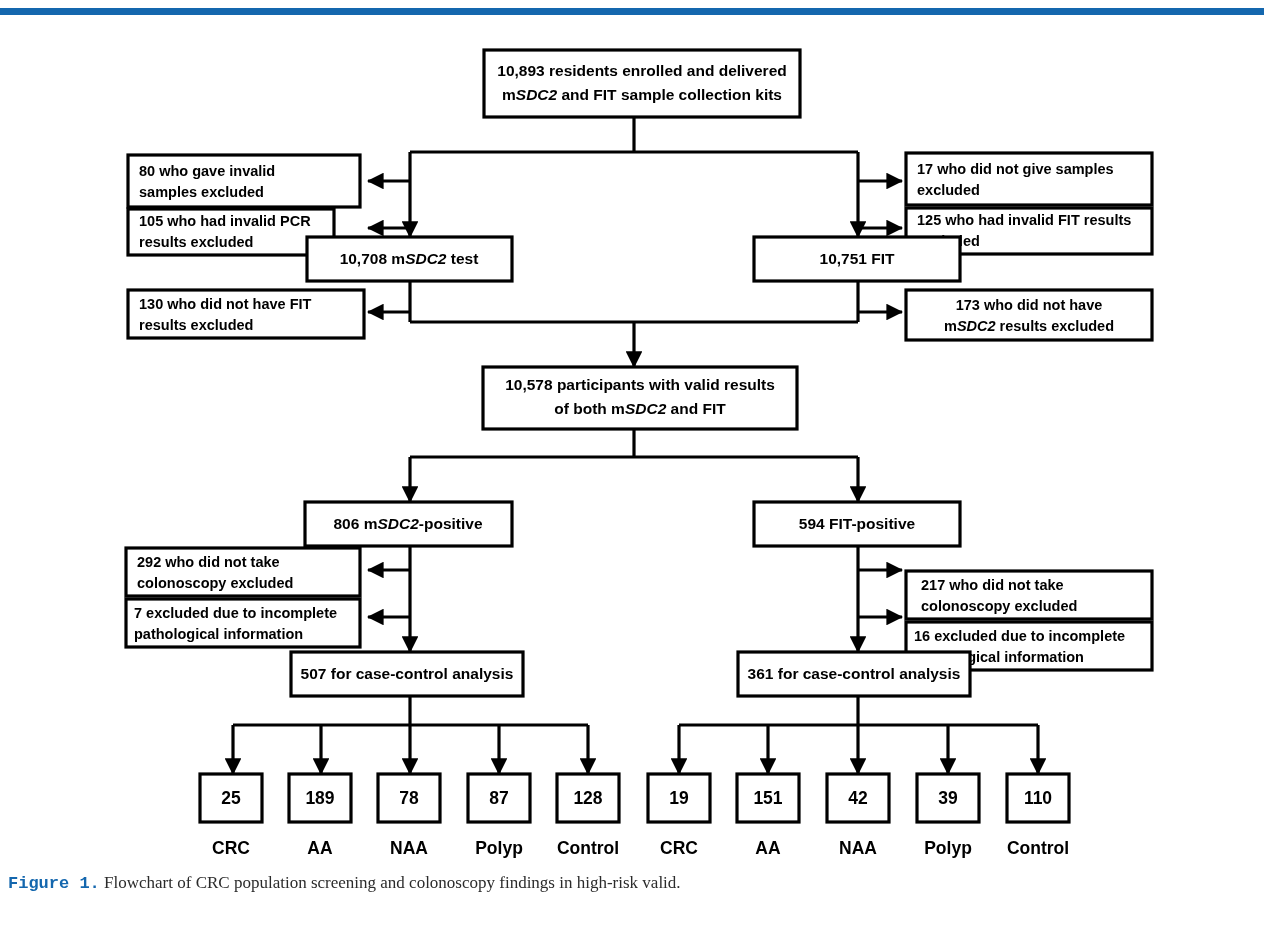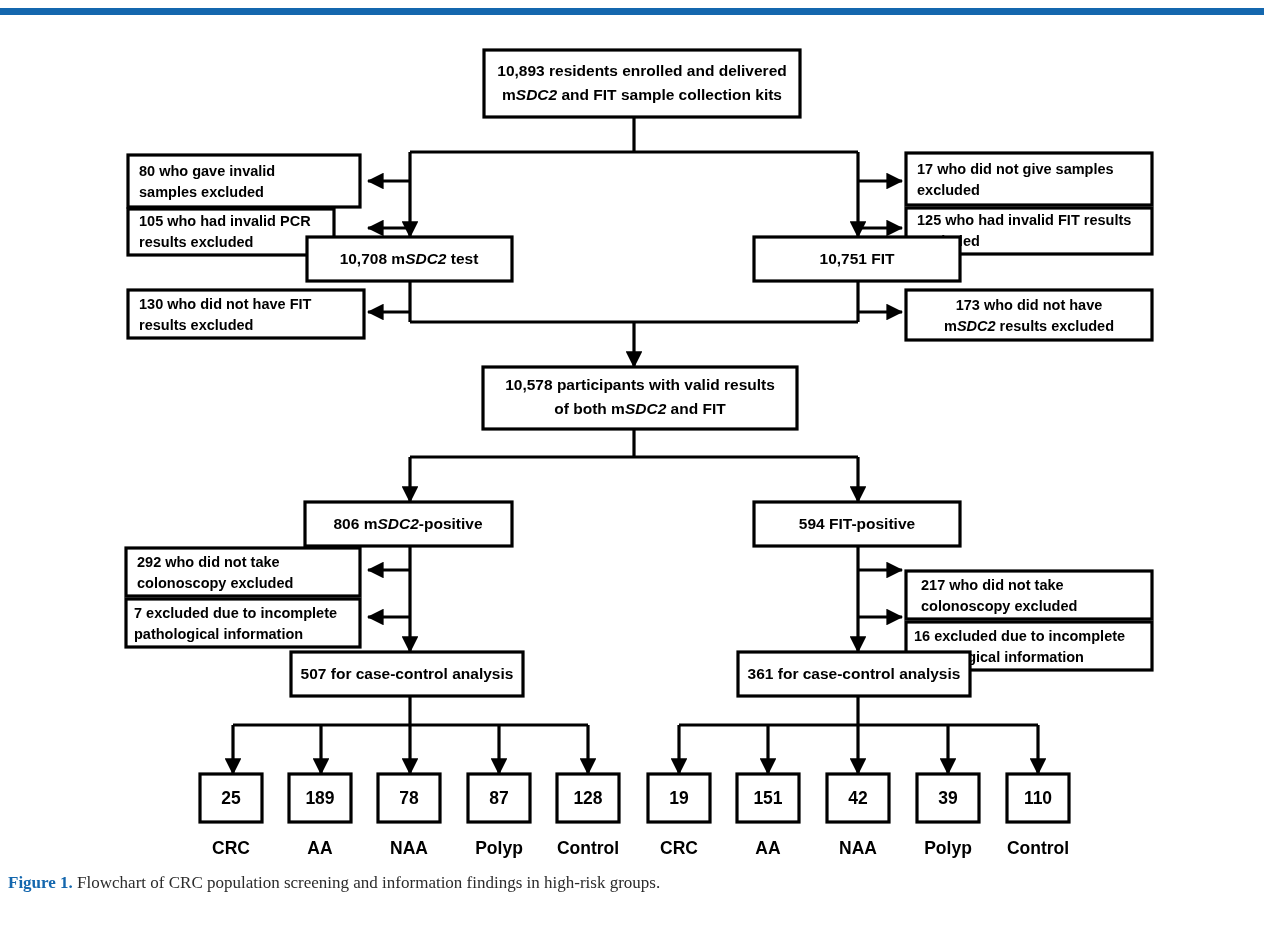--- a/index.html
+++ b/index.html
@@ -35,21 +35,21 @@
   #caption{
     position:absolute;left:8px;top:872px;width:1258px;
     font-family:"Liberation Serif", serif;
     font-size:17px;
     color:#2b2b2b;
     line-height:1.3;
   }
   #caption .figlabel{
     font-weight:bold;
     color:#1467ae;
-    font-family:Liberation Serif, serif;
+    font-family:Liberation Mono, monospace;
   }
 </style>
 </head>
 <body>
 
 <div id="toprule" style="background: rgb(20, 103, 174);"></div>
 
 <div id="figure-wrap">
 <svg id="flow" viewBox="0 0 1274 840" xmlns="http://www.w3.org/2000/svg">
   <defs>
@@ -277,13 +277,13 @@
     <text class="t17" x="948" y="827">Polyp</text>
   </g>
   <g>
     <rect class="bx" x="1007" y="752" width="62" height="48" stroke="#000000" fill="#ffffff"></rect>
     <text class="t17" x="1038" y="777">110</text>
     <text class="t17" x="1038" y="827">Control</text>
   </g>
 </svg>
 </div>
 
-<div id="caption" style="color: rgb(43, 43, 43);"><span class="figlabel" style="color: rgb(20, 103, 174);">Figure 1.</span><span> Flowchart of CRC population screening and information findings in high-risk groups.</span></div>
+<div id="caption" style="color: rgb(43, 43, 43);"><span class="figlabel" style="color: rgb(20, 103, 174);">Figure 1.</span><span> Flowchart of CRC population screening and colonoscopy findings in high-risk valid.</span></div>
 
 </body></html>

